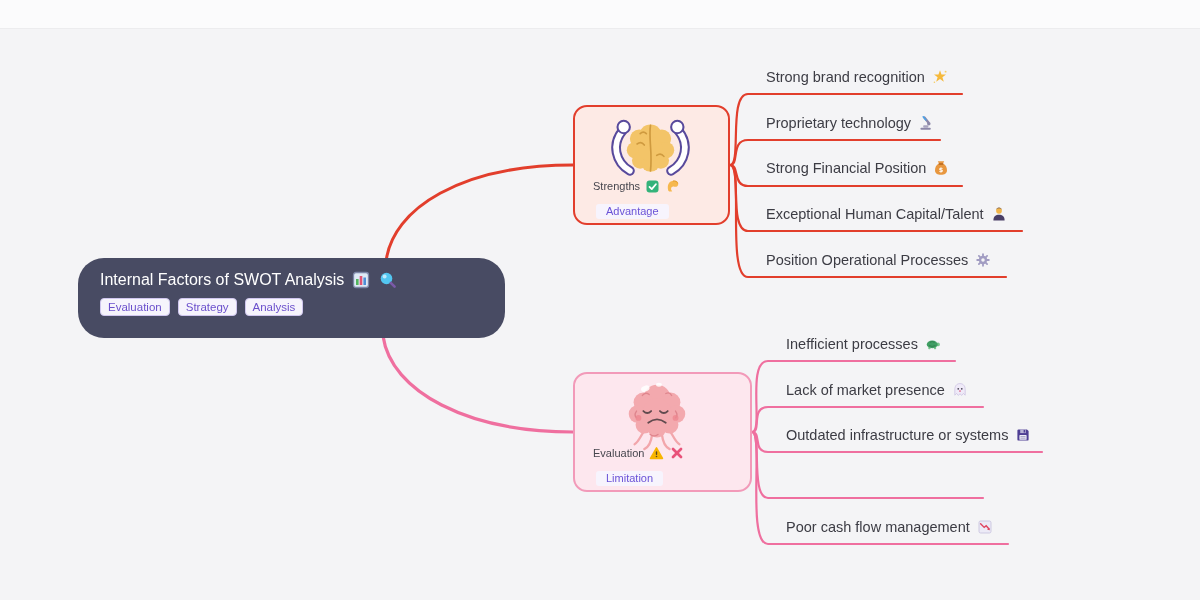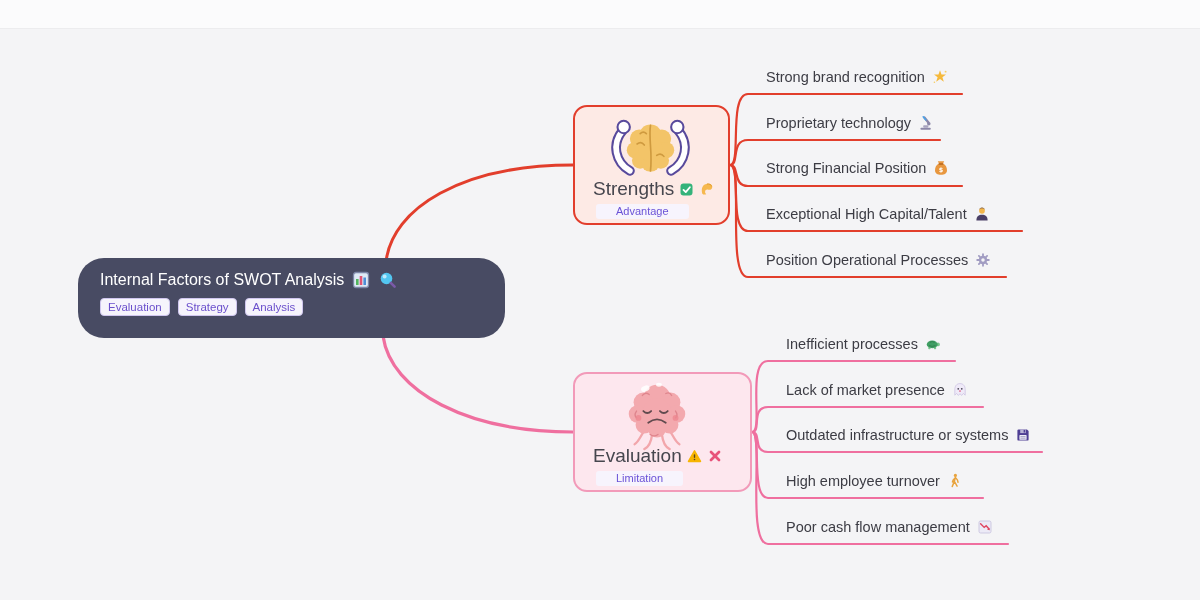--- a/index.html
+++ b/index.html
@@ -17,23 +17,23 @@
   .root-tags{display:flex;gap:8px;margin-top:8px;}
   .tag{background:#f6f4fc;border:1px solid #cfc6ee;border-radius:4px;color:#6b50cc;
        font-size:11.5px;line-height:14px;padding:1px 7px;}
 
   .branch-node{position:absolute;box-sizing:border-box;border-radius:14px;}
   .strengths-node{left:573px;top:105px;width:157px;height:120px;background:#fdeae5;
                   border:2px solid #e23e2c;}
   .weaknesses-node{left:573px;top:372px;width:179px;height:120px;background:#fde7ee;
                    border:2px solid #f29ab9;}
   .branch-label{position:absolute;left:18px;top:71px;display:flex;align-items:center;gap:5px;
-                font-size:19px;color:#46464e;white-space:nowrap;}
+                font-size:11px;color:#46464e;white-space:nowrap;}
   .branch-tag{position:absolute;left:21px;top:97px;font-size:11px;line-height:13px;
-              padding:1px 20px;background:#f7f4fd;border-radius:3px;color:#6a52d7;}
+              padding:1px 10px;background:#f7f4fd;border-radius:3px;color:#6a52d7;}
   .illustration{position:absolute;}
 
   .child{position:absolute;display:flex;align-items:center;gap:7px;height:22px;
          font-size:14.5px;color:#3c3c44;white-space:nowrap;justify-content:center;}
   .ic{width:16px;height:16px;display:block;}
   .ic-sm{width:15px;height:15px;display:block;}
   .ic-title{width:20px;height:20px;display:block;}
 </style>
 </head>
 <body>
@@ -204,21 +204,21 @@
   <div class="child" style="left:766px;top:157px">
     <span>Strong Financial Position</span>
     <svg class="ic" viewBox="0 0 20 20">
       <path d="M7.5,4.5 L6,1.5 H14 L12.5,4.5 C16,6 17.5,9.5 17.5,13 C17.5,16.5 14.5,18.5 10,18.5
                C5.5,18.5 2.5,16.5 2.5,13 C2.5,9.5 4,6 7.5,4.5 Z" fill="#e8973f"></path>
       <rect x="7" y="4" width="6" height="1.8" rx="0.9" fill="#b5651d"></rect>
       <text x="10" y="14.5" font-size="8" font-weight="bold" fill="#ffffff" text-anchor="middle" font-family="DejaVu Sans, sans-serif">$</text>
     </svg>
   </div>
   <div class="child" style="left:766px;top:203px">
-    <span>Exceptional High Capital/Talent</span>
+    <span>Exceptional Human Capital/Talent</span>
     <svg class="ic" viewBox="0 0 20 20">
       <circle cx="10" cy="6" r="3.6" fill="#f2b54a"></circle>
       <path d="M6.6,4.6 A4.2,4.2 0 0 1 13.4,4.6 L12.8,3 A4.6,4.6 0 0 0 7.2,3 Z" fill="#6b4423"></path>
       <path d="M3,18 C3,13 6,11 10,11 C14,11 17,13 17,18 Z" fill="#4a3f66"></path>
     </svg>
   </div>
   <div class="child" style="left:766px;top:249px">
     <span>Position Operational Processes</span>
     <svg class="ic" viewBox="0 0 20 20">
       <g fill="#a19cc2">
@@ -255,27 +255,20 @@
   <div class="child" style="left:786px;top:424px">
     <span>Outdated infrastructure or systems</span>
     <svg class="ic" viewBox="0 0 20 20">
       <path d="M3,4.5 A1.5,1.5 0 0 1 4.5,3 H15 L17,5 V15.5 A1.5,1.5 0 0 1 15.5,17 H4.5 A1.5,1.5 0 0 1 3,15.5 Z" fill="#4f3f94"></path>
       <rect x="6.5" y="3" width="7" height="4.6" fill="#b9b4d6"></rect>
       <rect x="10.8" y="3.7" width="1.8" height="3.2" fill="#4f3f94"></rect>
       <rect x="5.5" y="10" width="9" height="6" rx="0.8" fill="#efeef7"></rect>
       <path d="M6.8,12 h6.4 M6.8,14 h6.4" stroke="#8d86b5" stroke-width="0.9"></path>
     </svg>
   </div>
-  <div class="child" style="left:786px;top:470px">
-    <span>High employee turnover</span>
-    <svg class="ic" viewBox="0 0 20 20">
-      <circle cx="10.5" cy="3" r="2" fill="#e8a33d"></circle>
-      <path d="M10.5,5.5 L9.2,10.5 L6.5,17 M9.2,10.5 L12.6,16.5 M10.3,6 L7.8,8.6 L6.8,11.2 M10.7,6 L13,8.6 L13.8,11.6" stroke="#e8a33d" stroke-width="1.8" fill="none" stroke-linecap="round" stroke-linejoin="round"></path>
-    </svg>
-  </div>
   <div class="child" style="left:786px;top:516px">
     <span>Poor cash flow management</span>
     <svg class="ic" viewBox="0 0 20 20">
       <rect x="2.5" y="2.5" width="15" height="15" rx="2" fill="#eceaf6" stroke="#c5c0dd" stroke-width="1"></rect>
       <path d="M4.5,6 L9,10.5 L11.5,8.5 L15,12.5" stroke="#e0445e" stroke-width="1.8" fill="none" stroke-linecap="round"></path>
       <path d="M16,14.2 L12.6,13.5 L15.2,10.9 Z" fill="#e0445e"></path>
     </svg>
   </div>
 </div>
 

